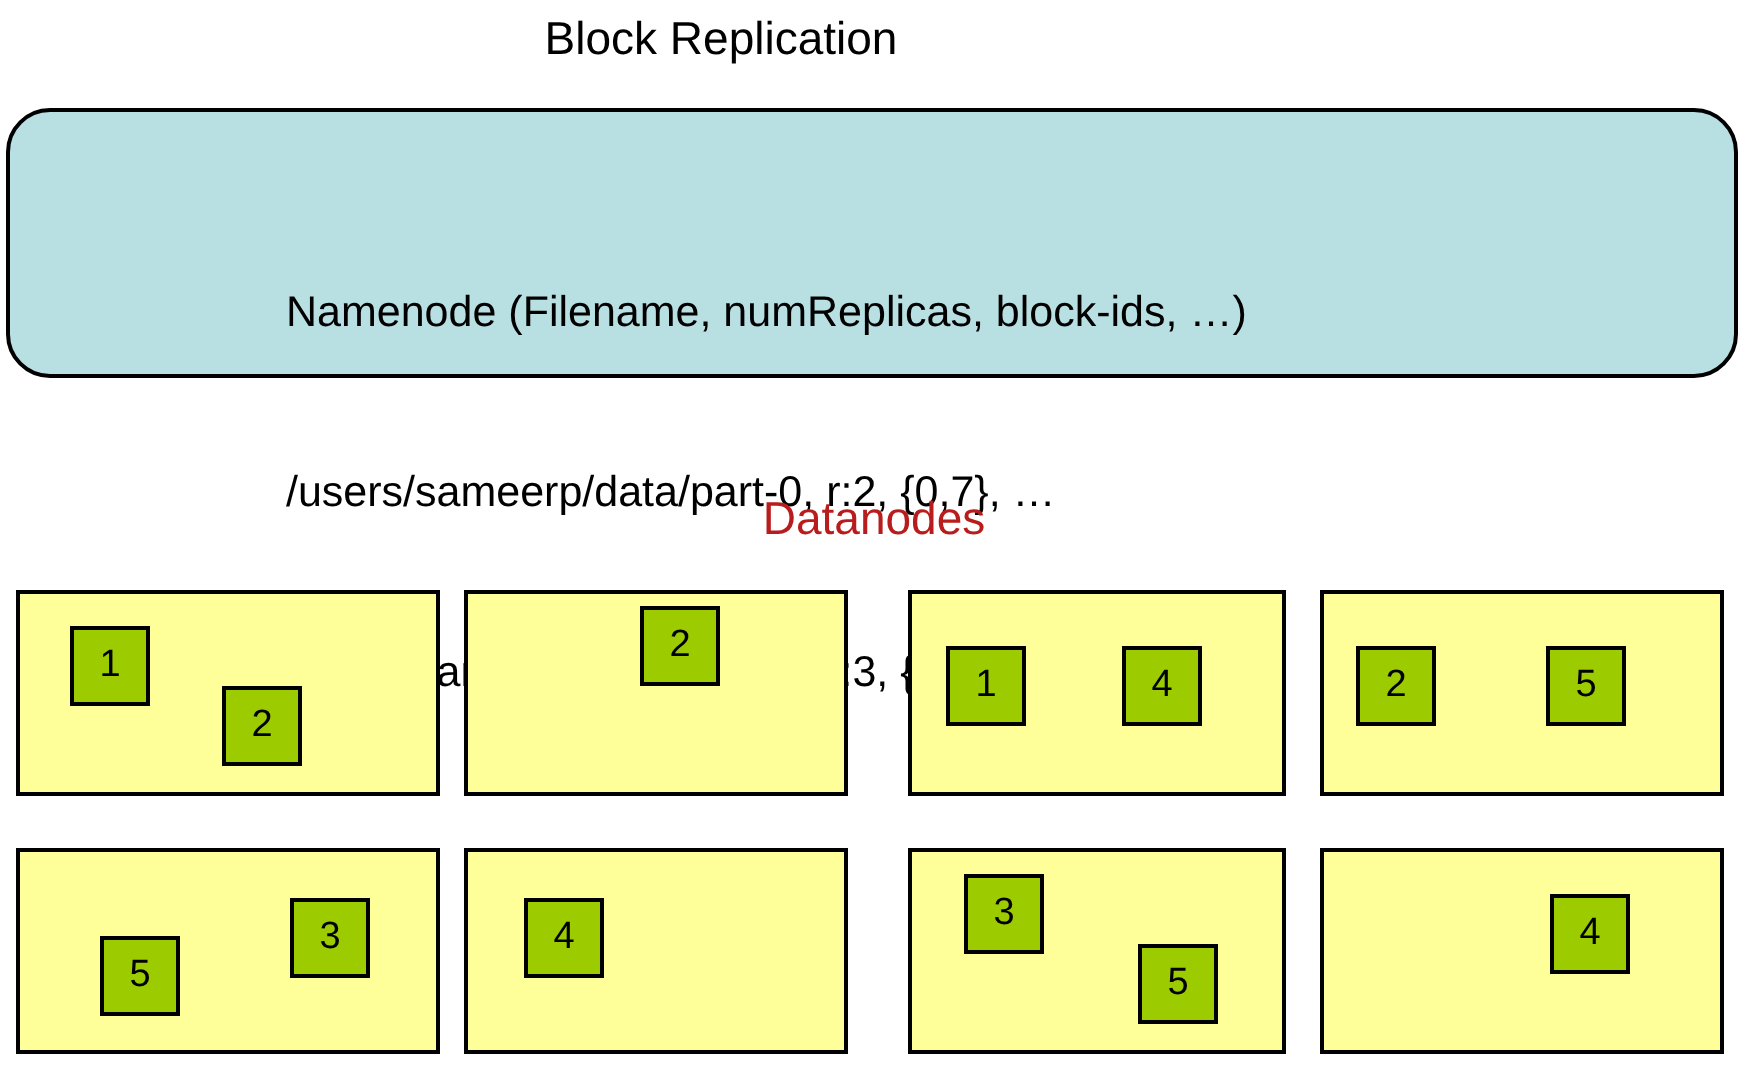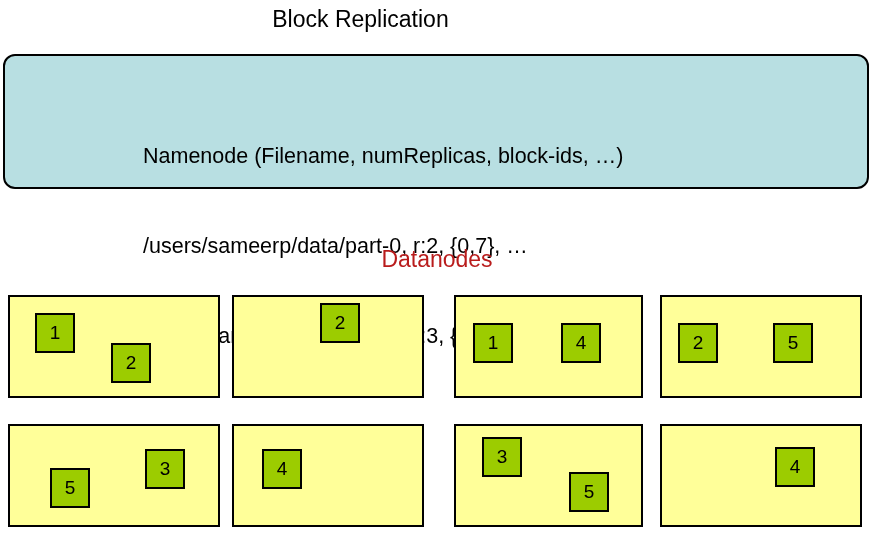--- a/index.html
+++ b/index.html
@@ -33,21 +33,21 @@
   
   #namenode-box {
     position: absolute;
     left: 3px;
     top: 54px;
     width: 866px;
     height: 135px;
     box-sizing: border-box;
     background: #b8dfe2;
     border: 2px solid #000000;
-    border-radius: 12px;
+    border-radius: 22px;
   }
   #namenode-text {
     position: absolute;
     left: 138px;
     top: 25px;
     font-size: 21.5px;
     line-height: 30px;
     white-space: pre;
     color: #000000;
   }

